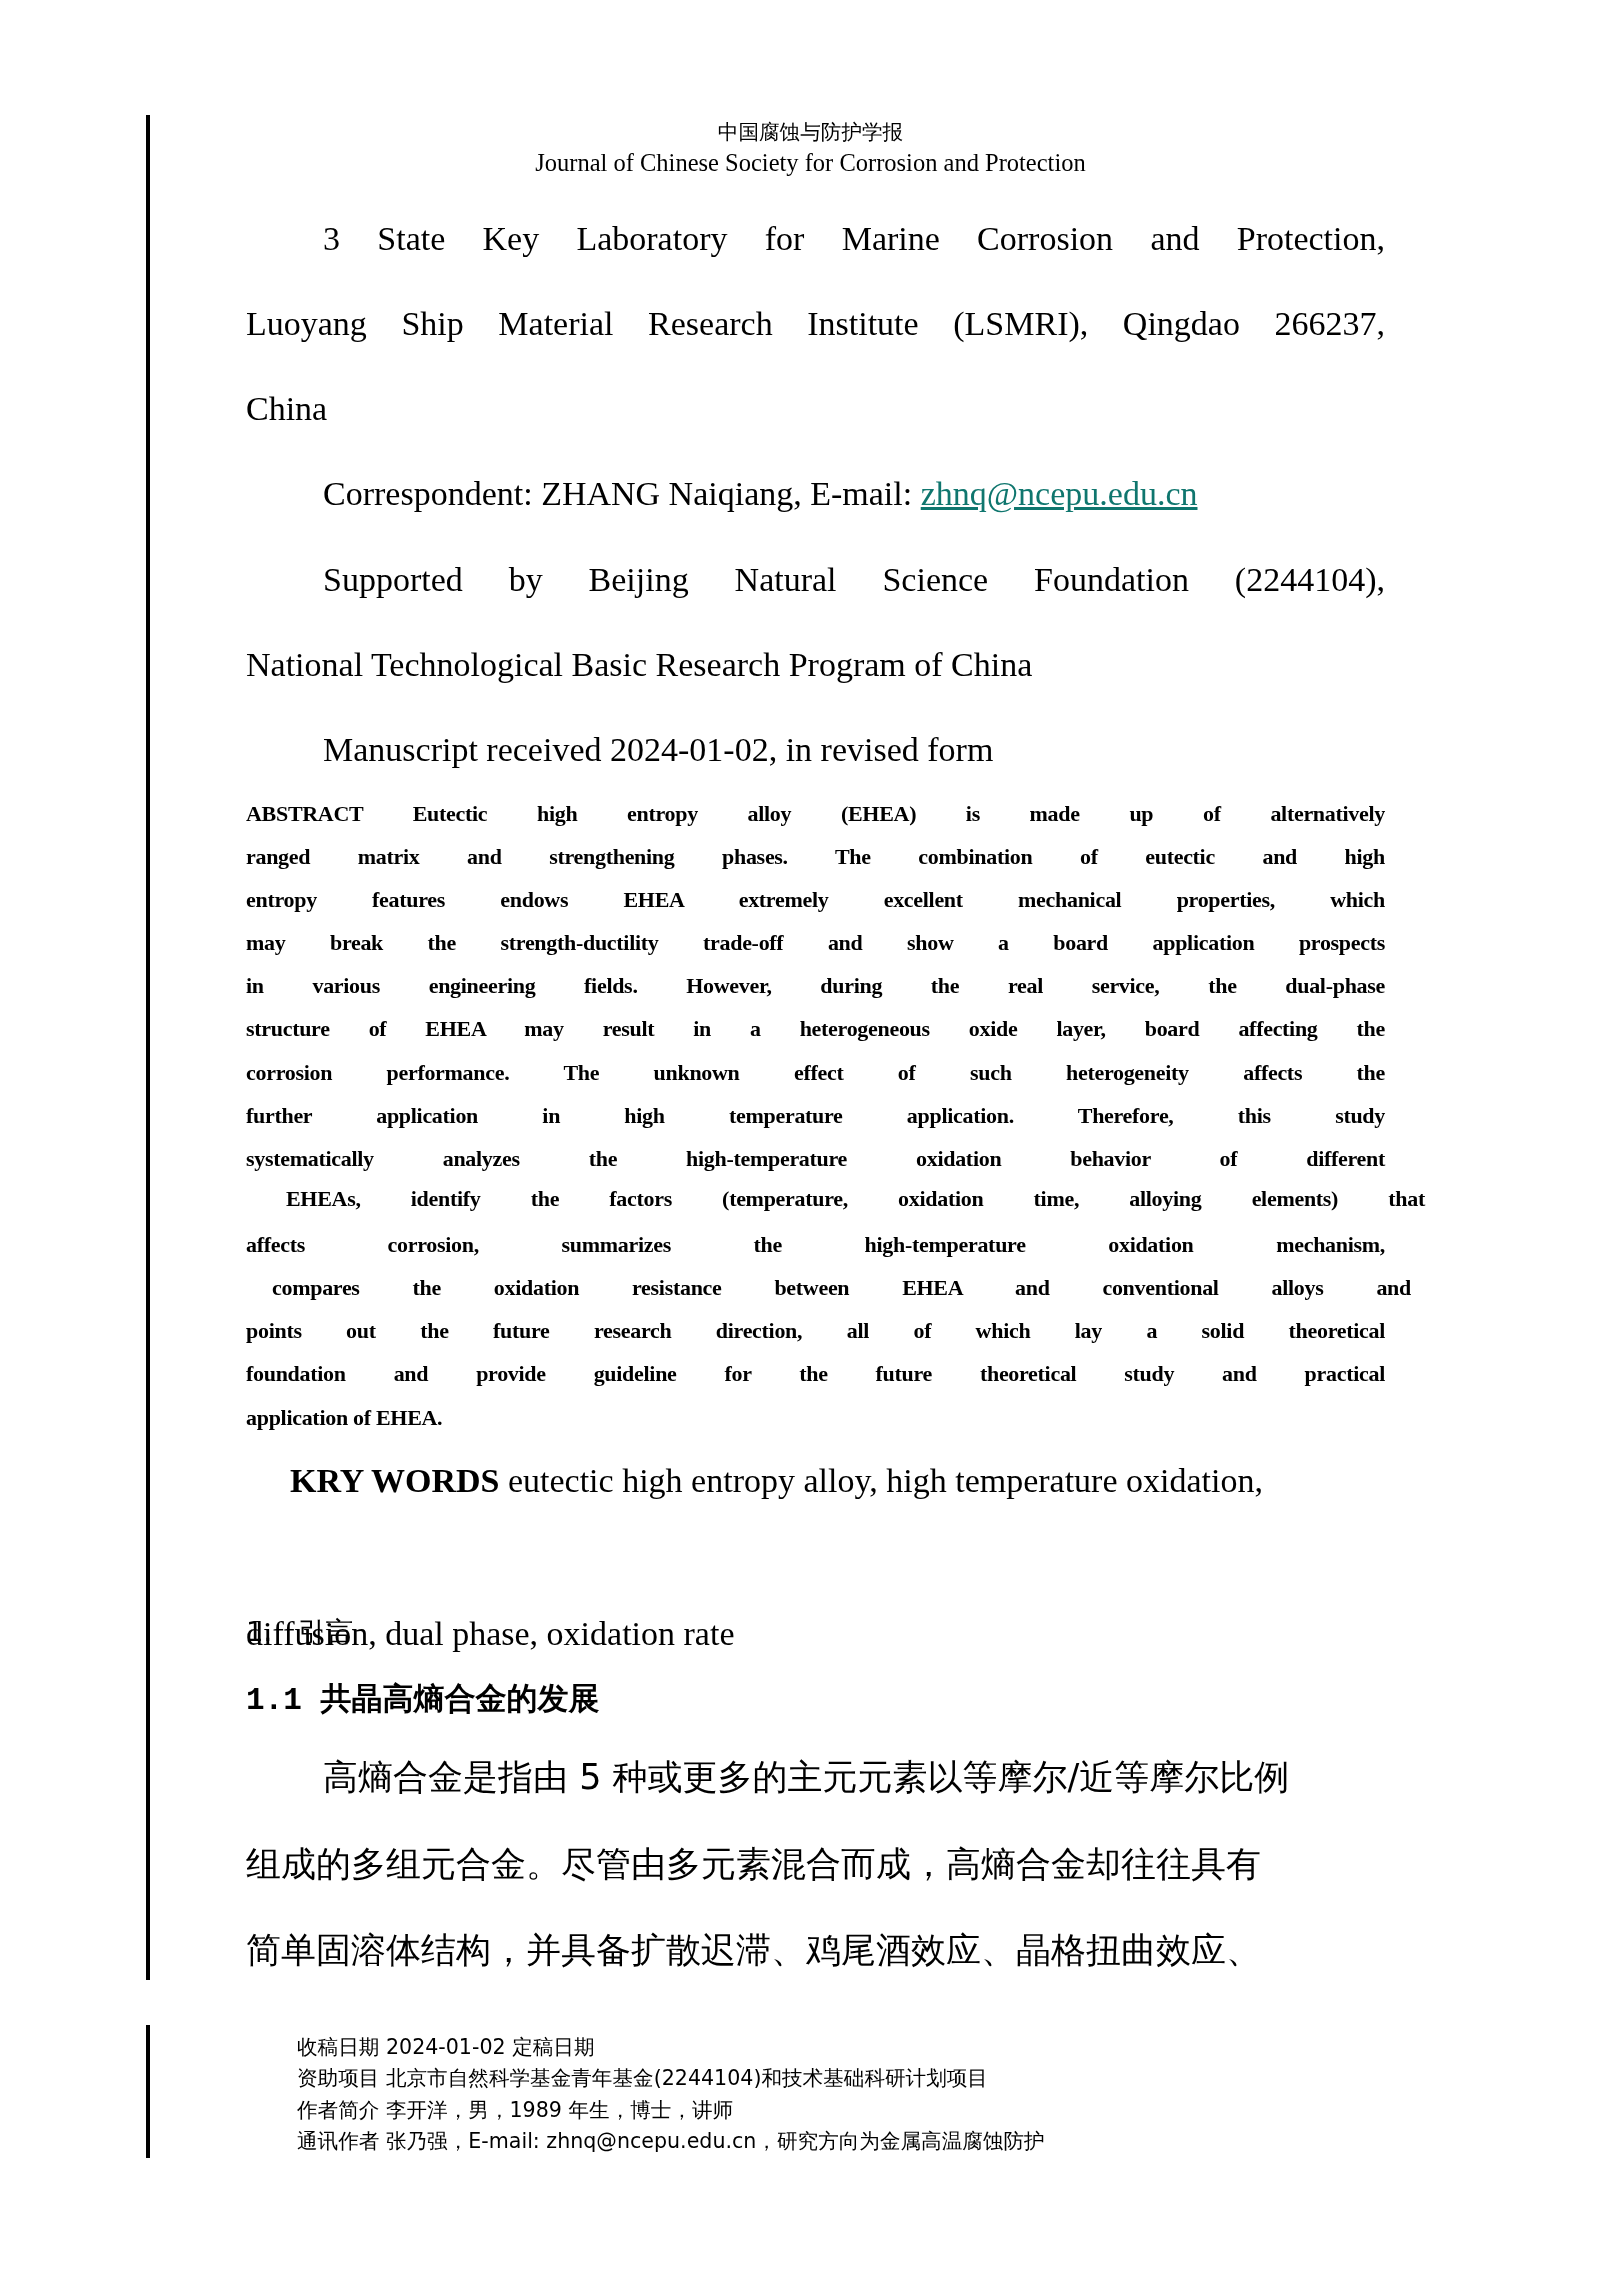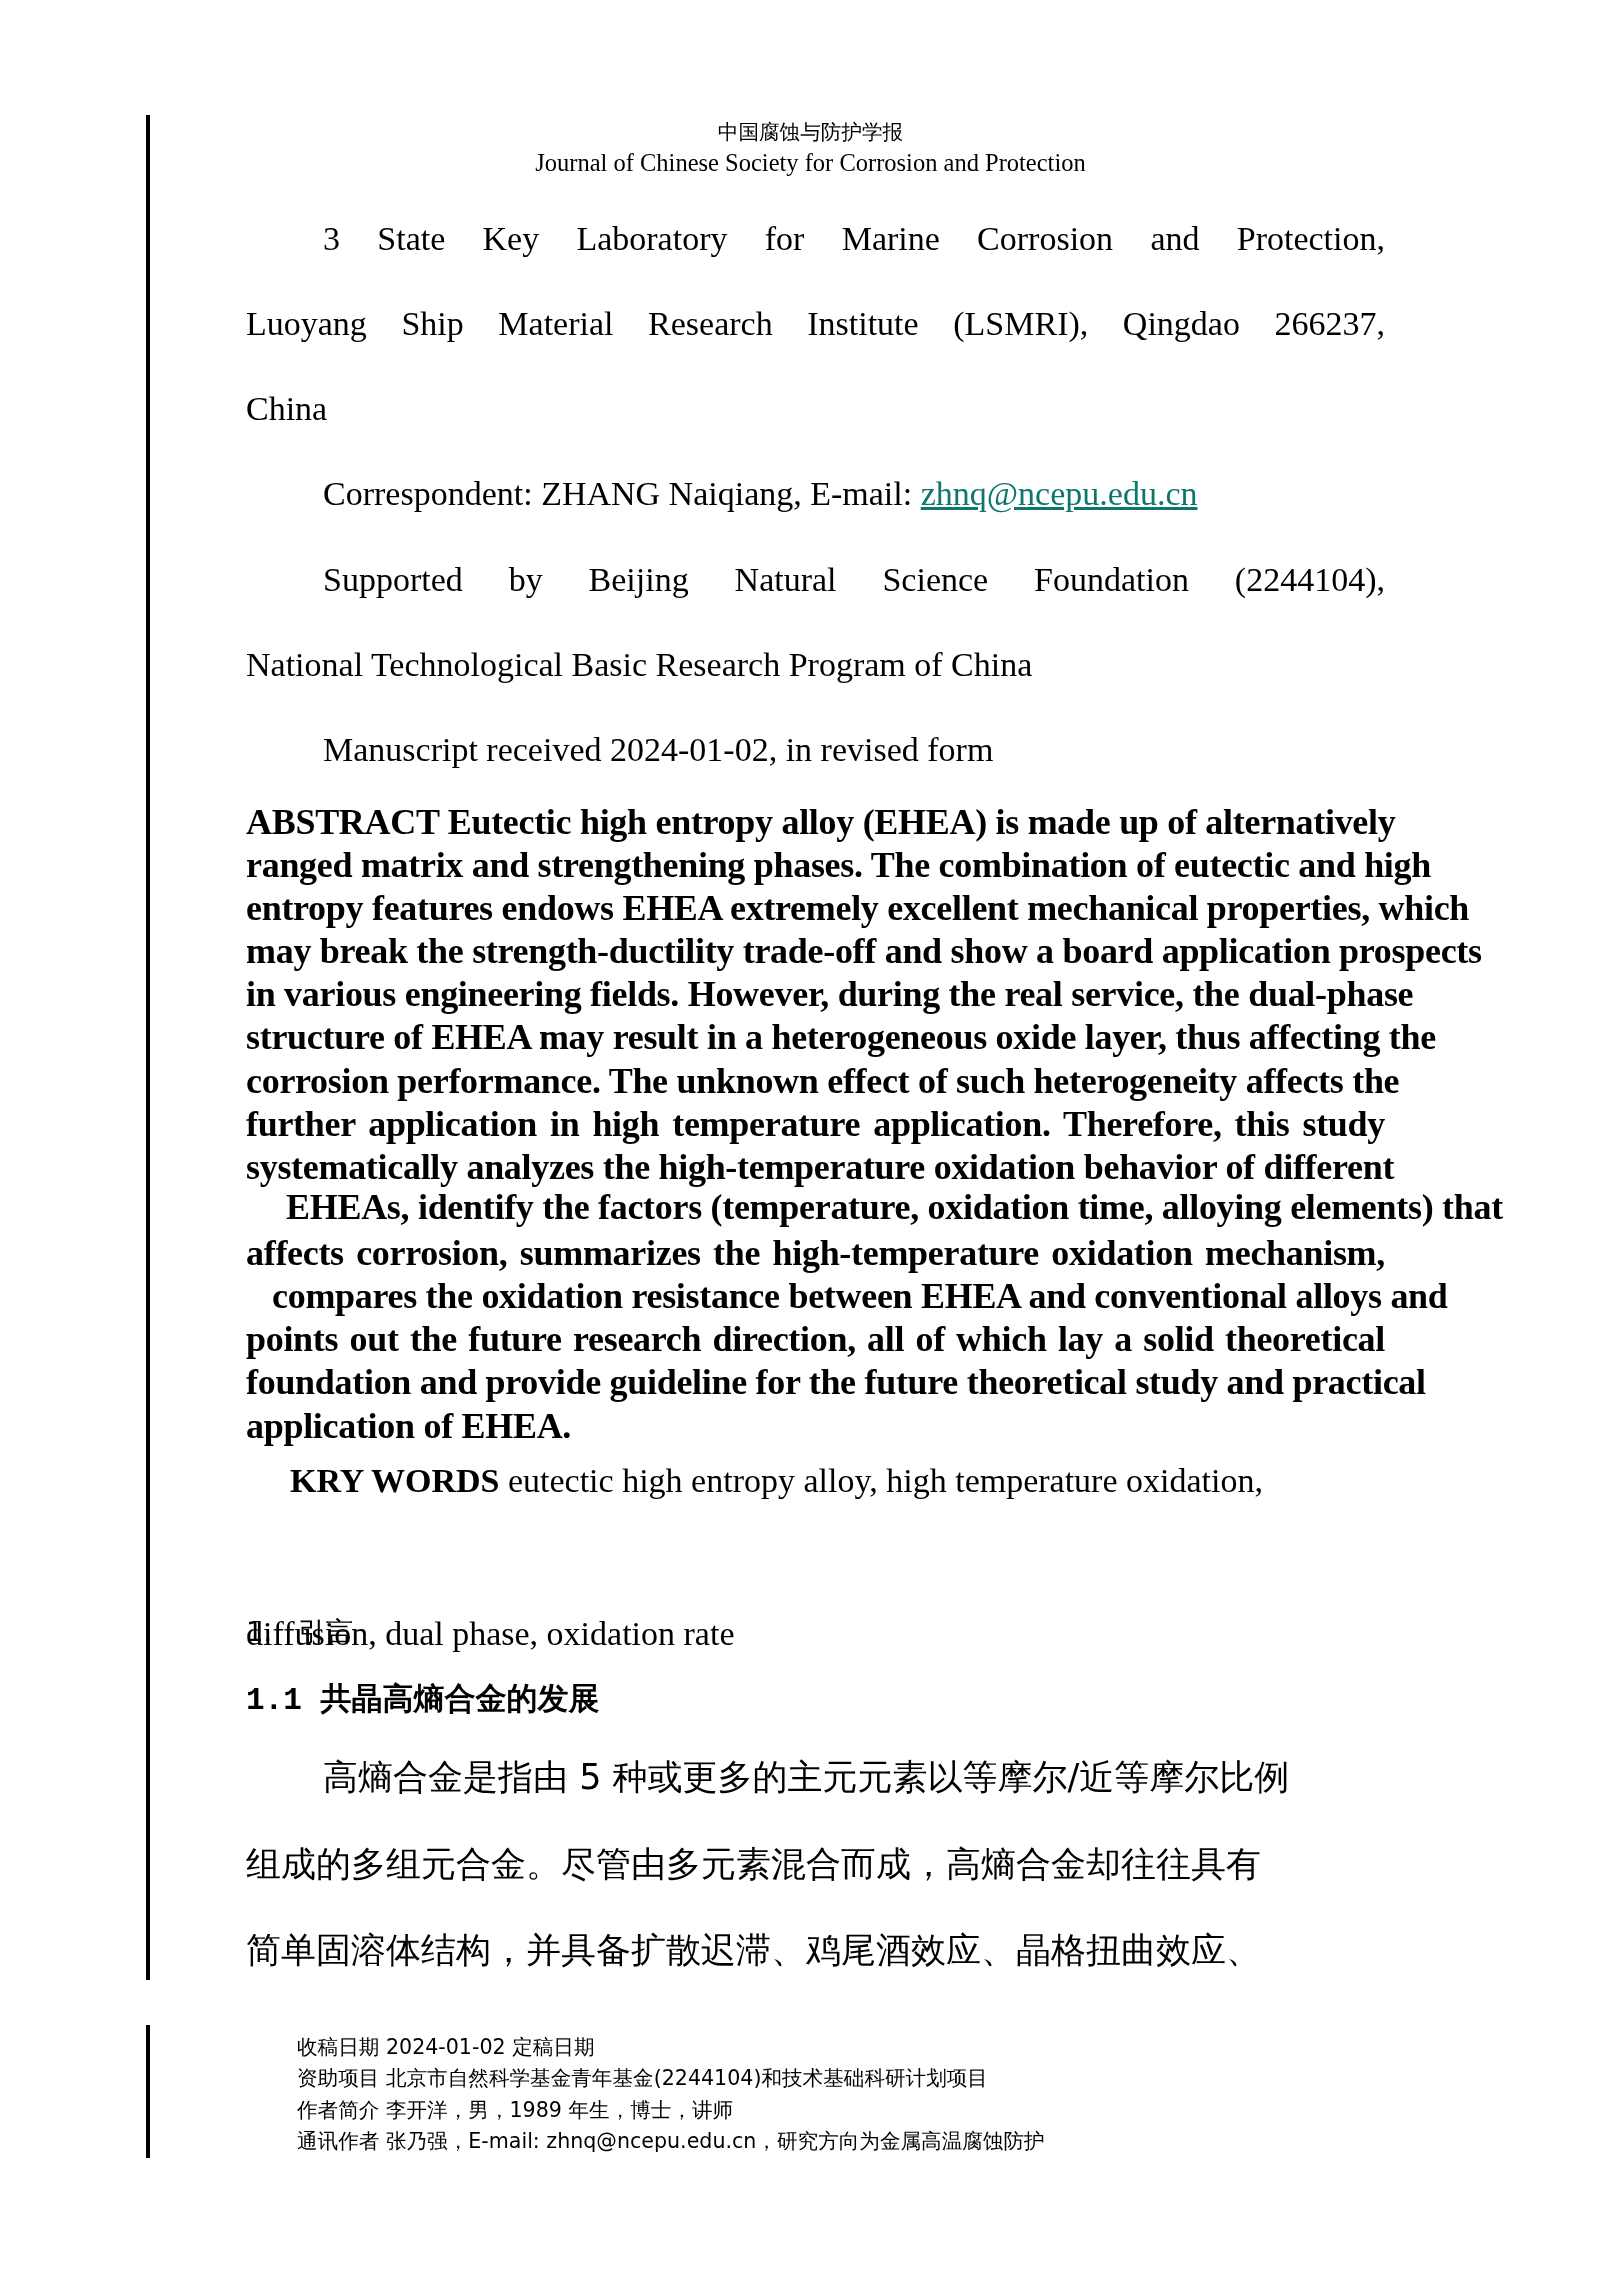--- a/index.html
+++ b/index.html
@@ -7,21 +7,21 @@
   .bar { position: absolute; left: 146px; width: 3.9px; background: #000; }
   .bar-main { top: 115px; height: 1865px; }
   .bar-foot { top: 2025px; height: 133px; }
   .line { position: absolute; white-space: nowrap; }
   .hdr { left: 0; width: 1621px; text-align: center; font-size: 22.5px; }
   .hdr-cn { top: 118px; font-family: "DejaVu Sans", sans-serif; font-size: 20.6px; }
   .hdr-en { top: 149px; font-size: 24.5px; }
   .body-lg { font-size: 34px; left: 246px; width: 1139px; }
   .just { text-align: justify; text-align-last: justify; }
   .indent { left: 323px; width: 1062px; }
-  .abs { font-size: 36px; font-weight: bold; left: 246px; width: 1139px; text-align: justify; text-align-last: justify; letter-spacing: -0.3px; }
+  .abs { font-size: 22px; font-weight: bold; left: 246px; width: 1139px; text-align: justify; text-align-last: justify; letter-spacing: -0.3px; }
   .abs-last { text-align-last: left; }
   .kw-label { font-weight: bold; }
   .email-link { text-decoration: underline; color: #0f766e; }
   .cn { font-family: "DejaVu Sans", sans-serif; }
   .sec1 { font-size: 27.4px; left: 246px; top: 1614px; }
   .sec11 { font-size: 31px; font-weight: bold; left: 246px; top: 1678px; font-family: Liberation Mono, monospace; }
   .cn-body { font-family: "DejaVu Sans", sans-serif; font-size: 35px; left: 246px; width: 1139px; }
   .foot { left: 297px; font-size: 20.6px; font-family: "DejaVu Sans", sans-serif; }
 </style>
 </head>
@@ -44,21 +44,21 @@
 <div class="line body-lg just indent" style="top:561px;">Supported by Beijing Natural Science Foundation (2244104),</div>
 <div class="line body-lg" style="top:646px;">National Technological Basic Research Program of China</div>
 
 <div class="line body-lg" style="top:731px; left:323px;">Manuscript received 2024-01-02, in revised form</div>
 
 <div class="line abs" style="top:801px;"><span class="kw-label">ABSTRACT</span> <span>Eutectic high entropy alloy (EHEA) is made up of alternatively</span></div>
 <div class="line abs" style="top:844px;">ranged matrix and strengthening phases. The combination of eutectic and high</div>
 <div class="line abs" style="top:887px;">entropy features endows EHEA extremely excellent mechanical properties, which</div>
 <div class="line abs" style="top:930px;">may break the strength-ductility trade-off and show a board application prospects</div>
 <div class="line abs" style="top:973px;">in various engineering fields. However, during the real service, the dual-phase</div>
-<div class="line abs" style="top:1016px;">structure of EHEA may result in a heterogeneous oxide layer, thus affecting the</div>
+<div class="line abs" style="top:1016px;">structure of EHEA may result in a heterogeneous oxide layer, board affecting the</div>
 <div class="line abs" style="top:1060px;">corrosion performance. The unknown effect of such heterogeneity affects the</div>
 <div class="line abs" style="top:1103px;">further application in high temperature application. Therefore, this study</div>
 <div class="line abs" style="top:1146px;">systematically analyzes the high-temperature oxidation behavior of different</div>
 <div class="line abs" style="top:1186px;margin-left:40px;">EHEAs, identify the factors (temperature, oxidation time, alloying elements) that</div>
 <div class="line abs" style="top:1232px;">affects corrosion, summarizes the high-temperature oxidation mechanism,</div>
 <div class="line abs" style="top:1275px;margin-left:26px;">compares the oxidation resistance between EHEA and conventional alloys and</div>
 <div class="line abs" style="top:1318px;">points out the future research direction, all of which lay a solid theoretical</div>
 <div class="line abs" style="top:1361px;">foundation and provide guideline for the future theoretical study and practical</div>
 <div class="line abs abs-last" style="top:1405px;">application of EHEA.</div>
 

